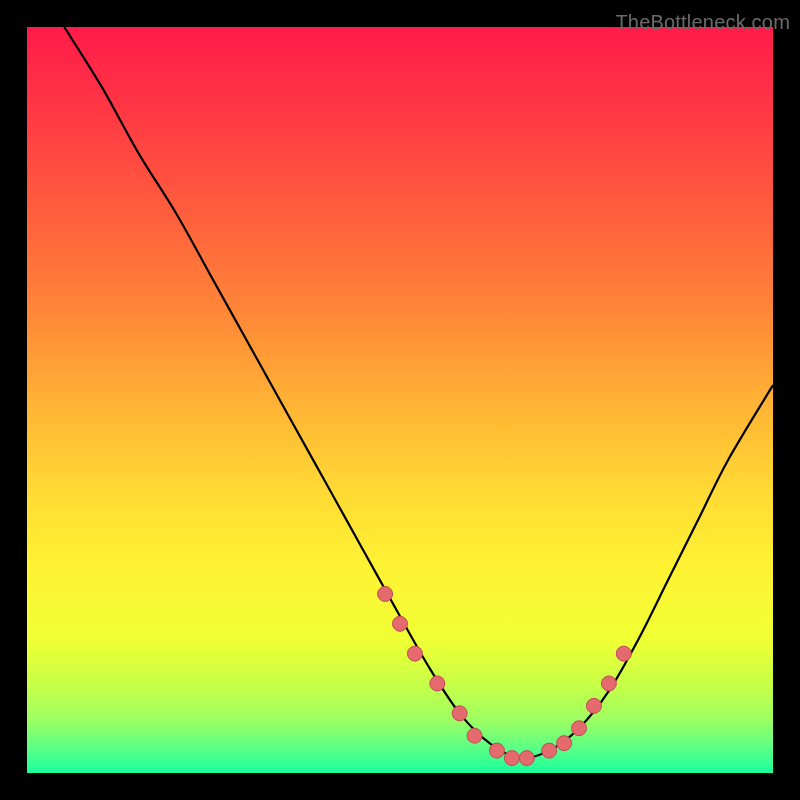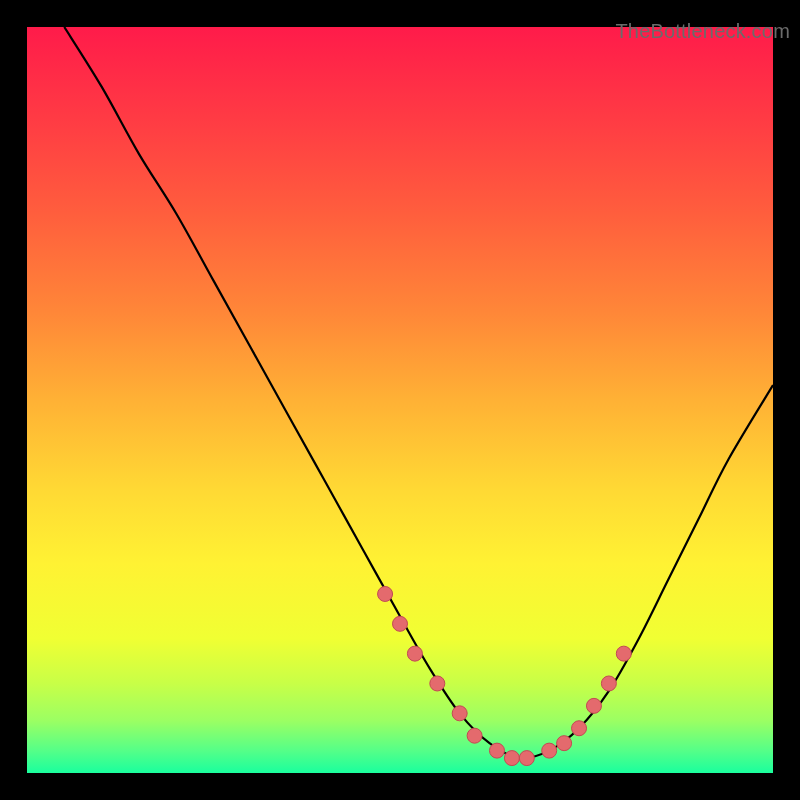--- a/index.html
+++ b/index.html
@@ -14,21 +14,21 @@
   .frame {
     position: absolute;
     top: 0;
     left: 0;
     width: 800px;
     height: 800px;
     background: #000;
   }
   .watermark {
     position: absolute;
-    top: 20px;
+    top: 11px;
     right: 10px;
     color: #6b6b6b;
     font-size: 20px;
     font-weight: 500;
     letter-spacing: 0.2px;
     z-index: 20;
   }
   .plot-wrap {
     position: absolute;
     top: 27px;

